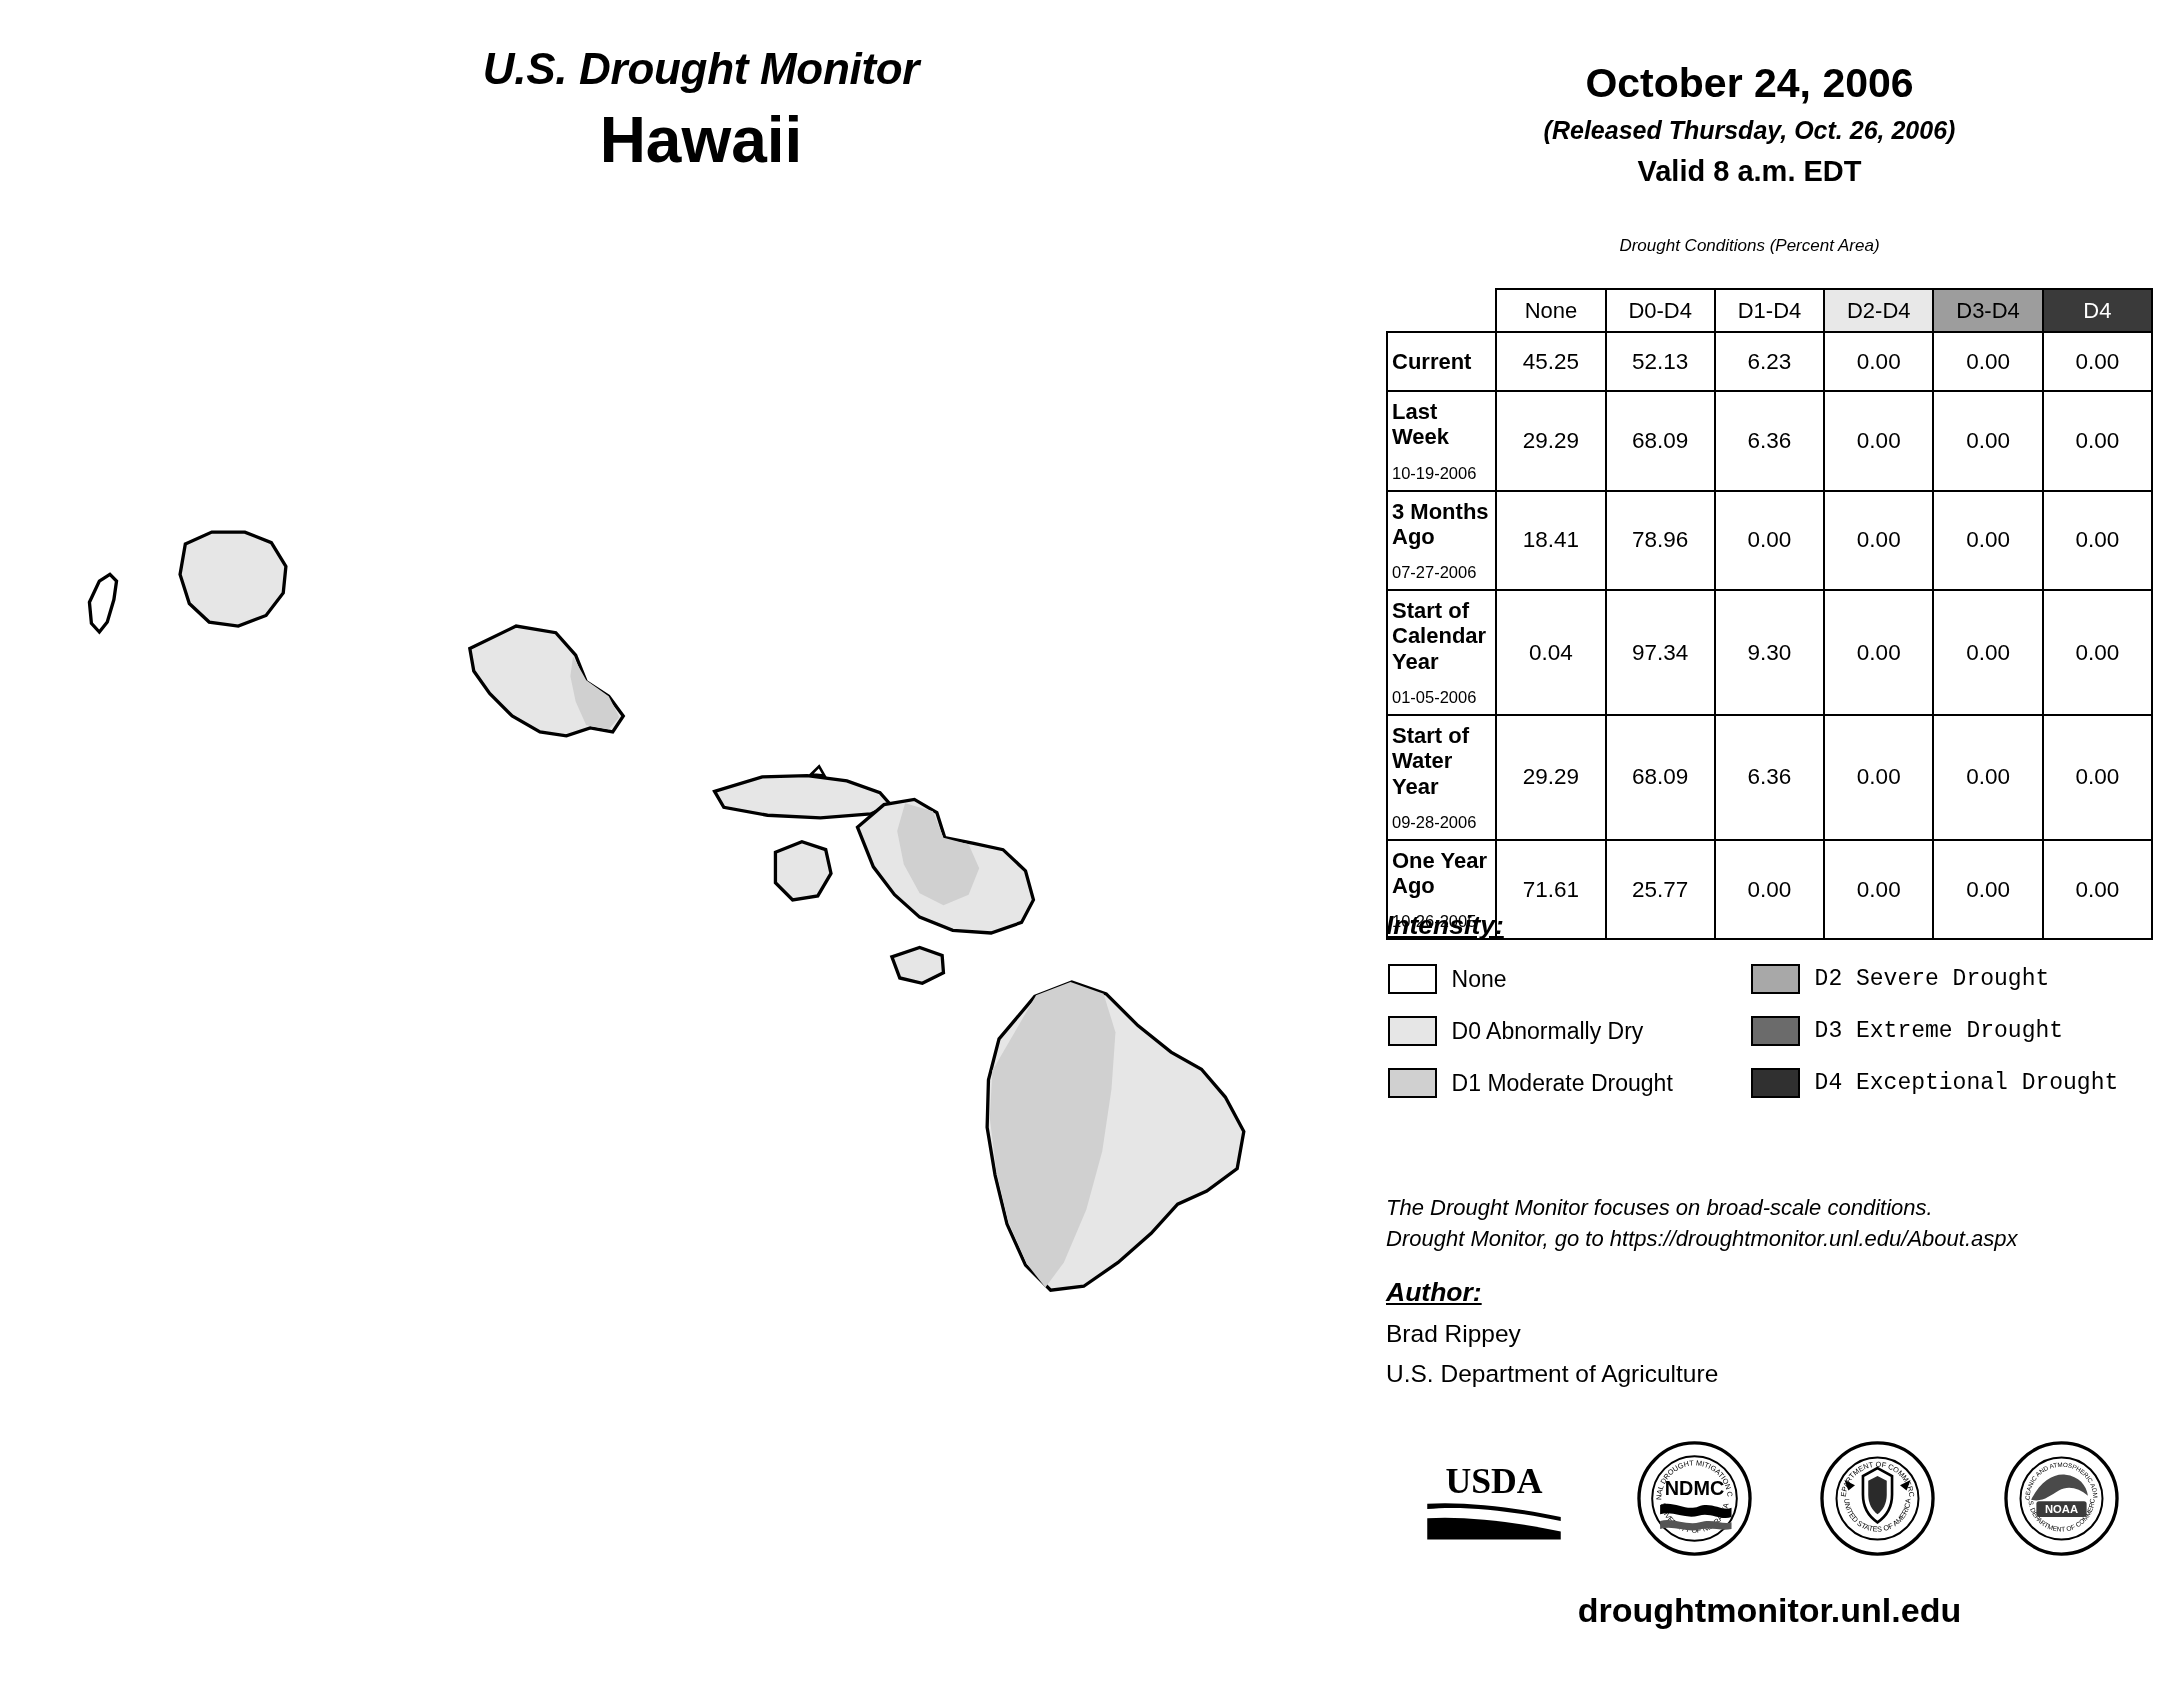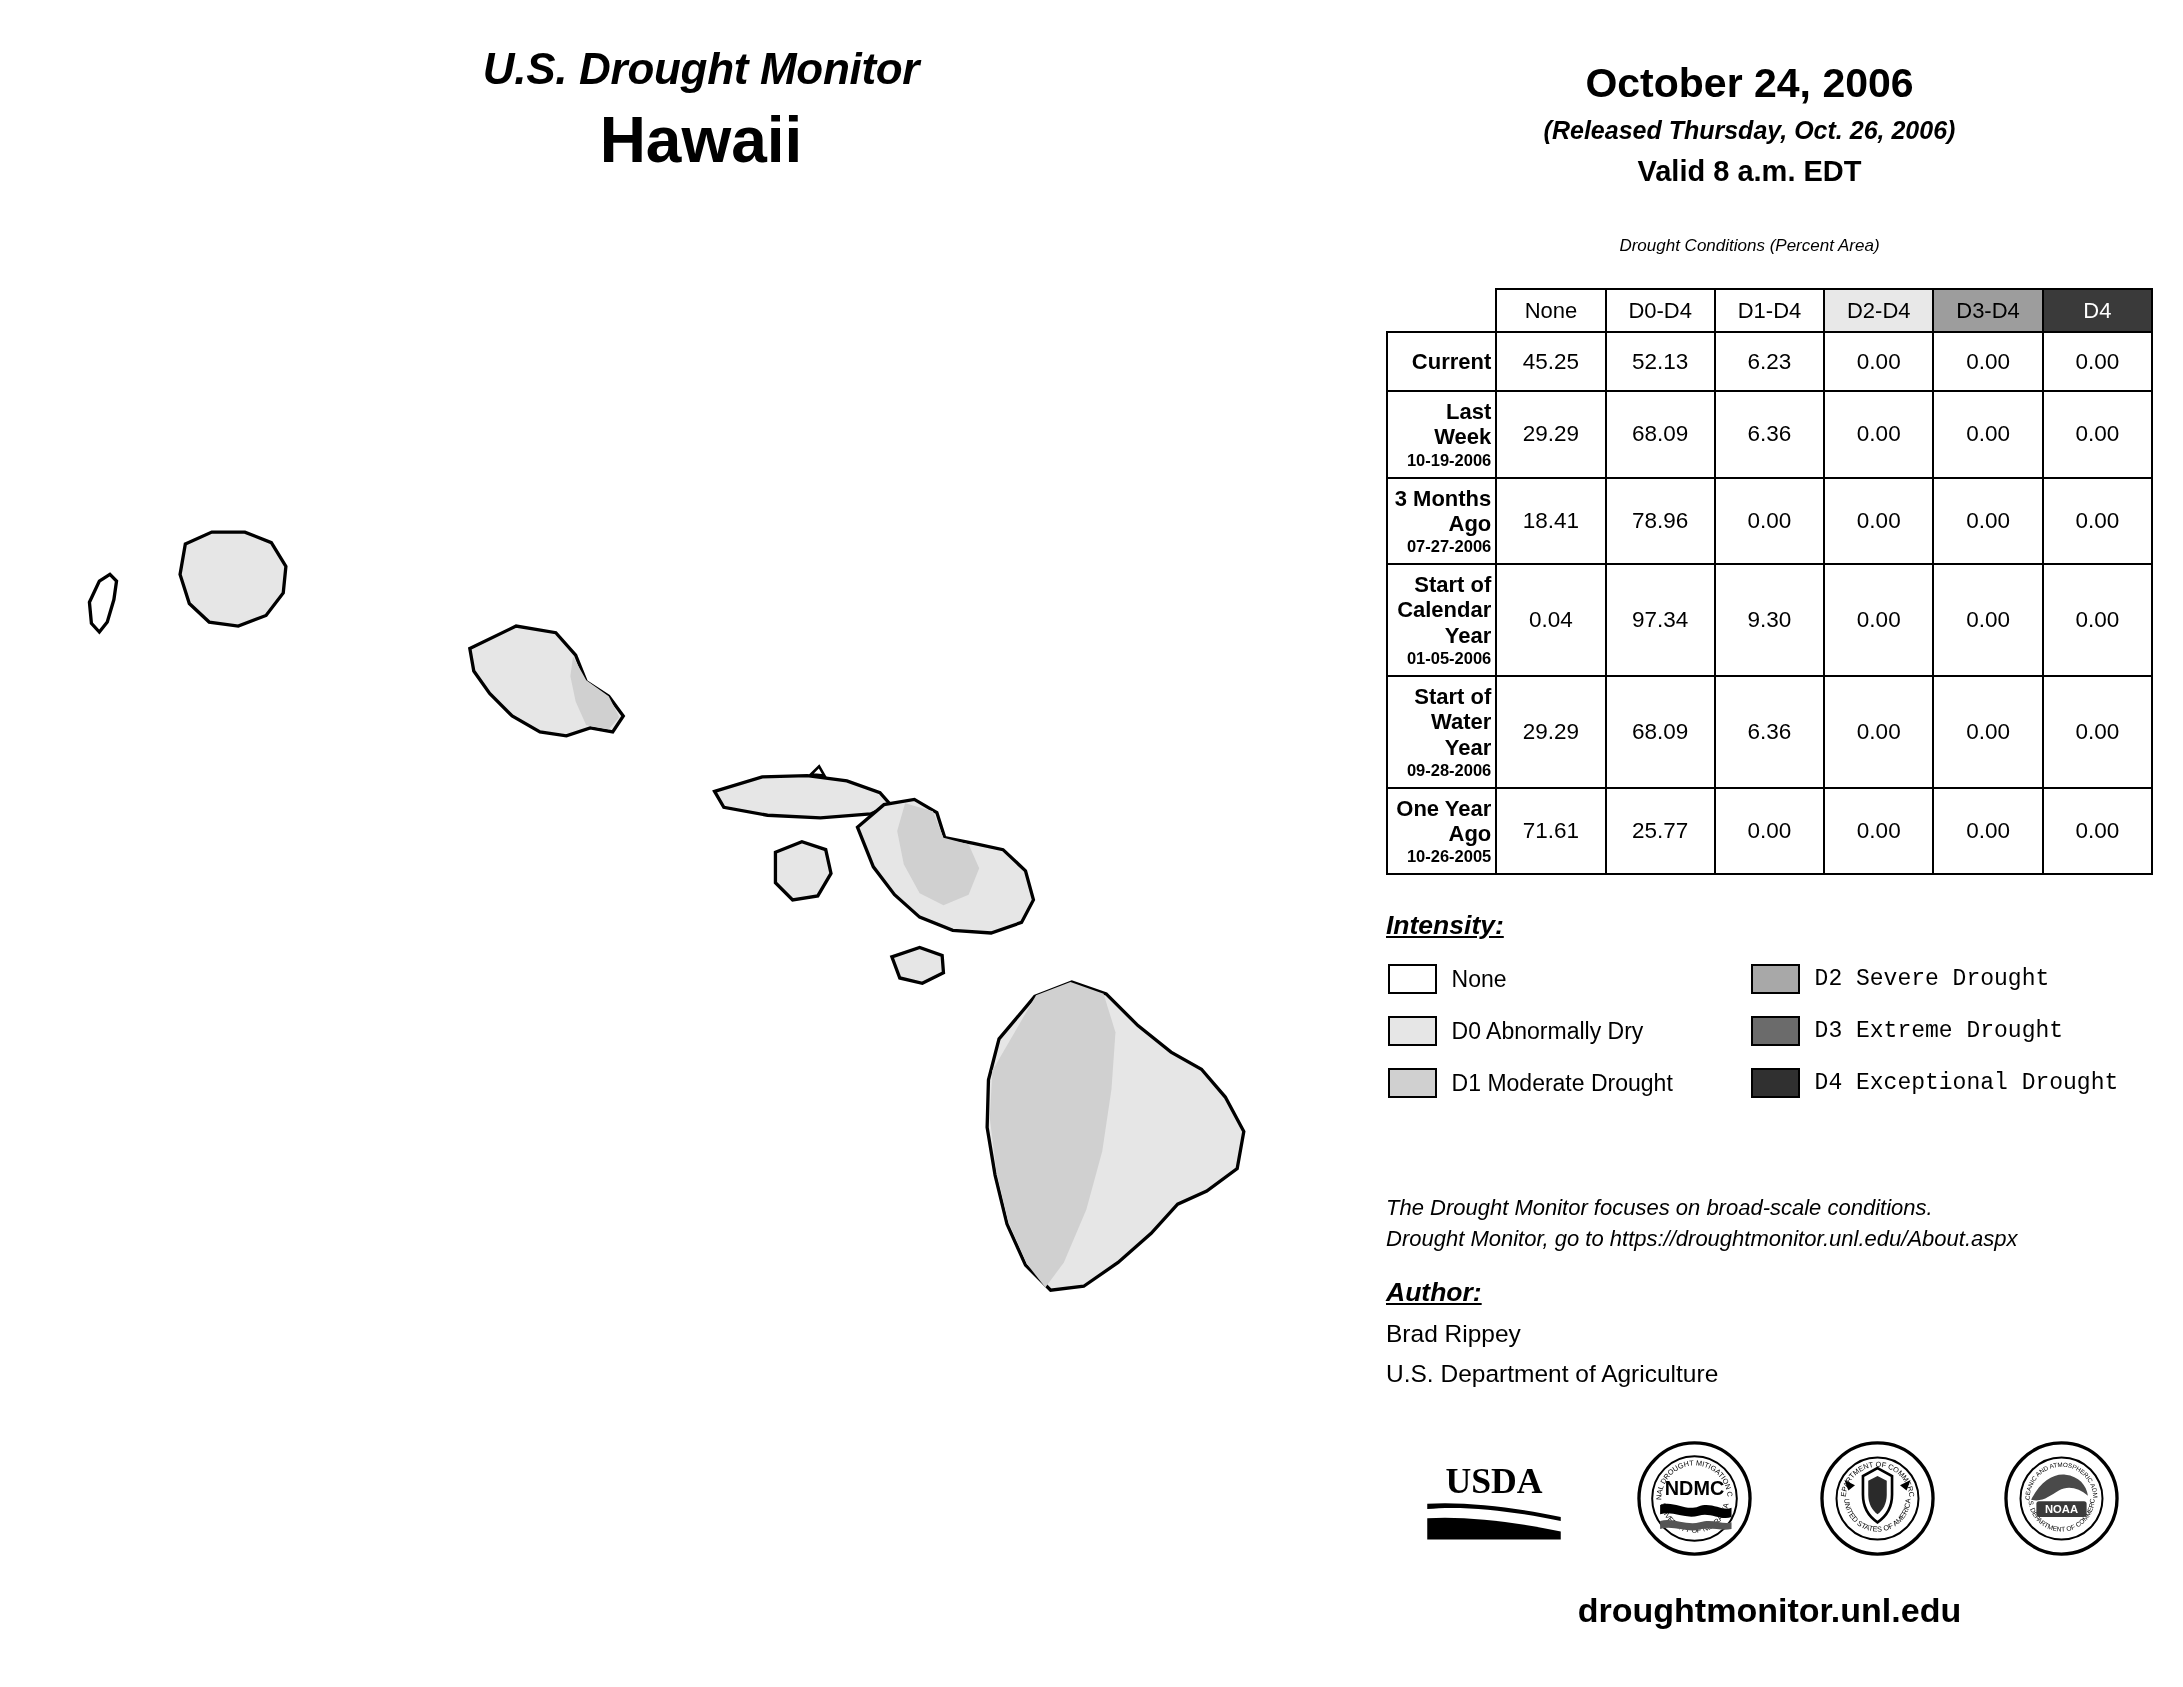--- a/index.html
+++ b/index.html
@@ -120,31 +120,31 @@
     border: none;
   }
   th.hdr-none   { background: #ffffff; color: #000; }
   th.hdr-d0     { background: #ffffff; color: #000; }
   th.hdr-d1     { background: #ffffff; color: #000; }
   th.hdr-d2     { background: #e8e8e8; color: #000; }
   th.hdr-d3     { background: #9d9d9d; color: #000; }
   th.hdr-d4     { background: #3a3a3a; color: #fff; }
 
   #conditions-table td.rowlabel {
-    text-align: right;
+    text-align: left;
     font-weight: bold;
     font-size: 22px;
     padding: 7px 4px;
     line-height: 1.15;
   }
   #conditions-table td.rowlabel .sub {
     display: block;
-    font-weight: bold;
+    font-weight: normal;
     font-size: 16.5px;
-    margin-top: 1px;
+    margin-top: 14px;
   }
   #conditions-table td.val {
     height: 57px;
     font-size: 22.5px;
   }
 
   
   #intensity-heading {
     position: absolute;
     left: 30px;

